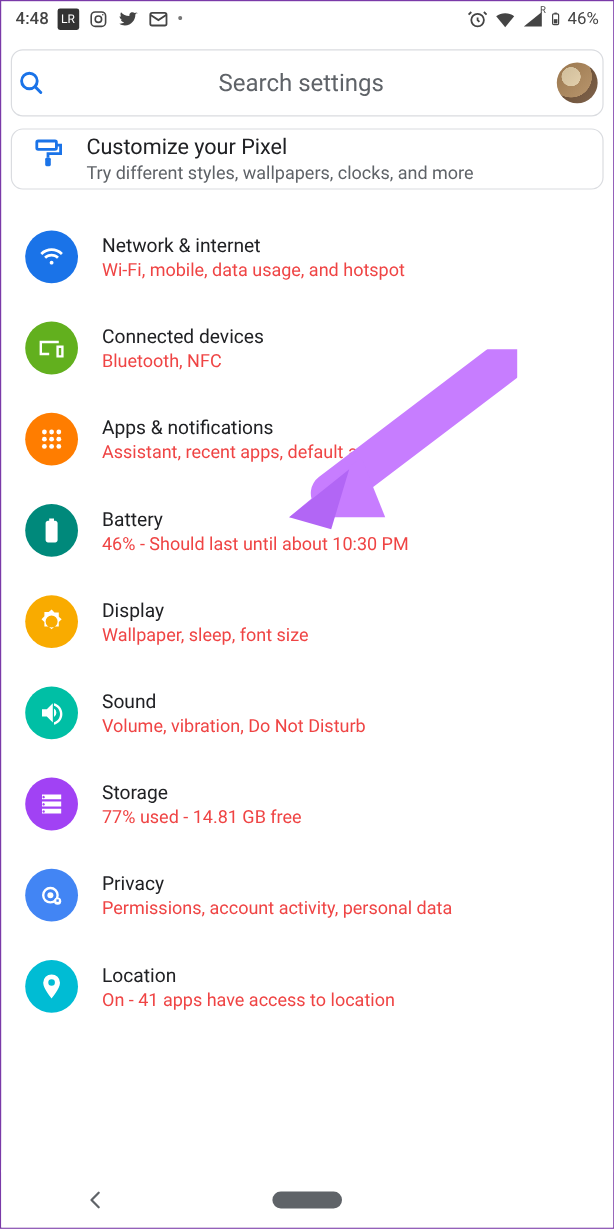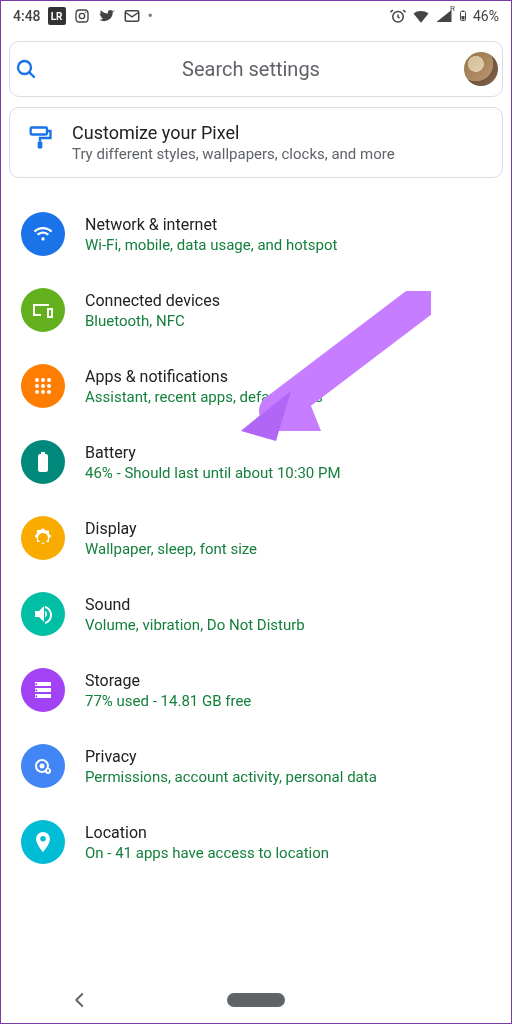--- a/index.html
+++ b/index.html
@@ -4,46 +4,46 @@
 <style>
   * { box-sizing: border-box; margin: 0; padding: 0; }
   html, body { width: 512px; height: 1024px; font-family: Roboto, "Helvetica Neue", Arial, sans-serif; background: #fff; }
   body { border: 1px solid #7a3aa8; position: relative; overflow: hidden; }
 
   
   .status-bar { height: 30px; display: flex; align-items: center; justify-content: space-between; padding: 0 12px; font-size: 14px; color: #555; }
   .status-left { display: flex; align-items: center; gap: 7px; }
   .status-right { display: flex; align-items: center; gap: 4px; }
   .status-time { font-weight: 500; color: #444; text-align: center; }
-  .lr-icon { width: 18px; height: 18px; background:#333; color:#fff; font-size:10px; font-weight:700; display:flex; align-items:center; justify-content:center; border-radius:2px;}
+  .lr-icon { width: 18px; height: 18px; background:#333; color:#fff; font-size:10px; font-weight:400; display:flex; align-items:center; justify-content:center; border-radius:2px;}
   .ig-icon, .tw-icon, .mail-icon { width:18px; height:18px; display:flex; align-items:center; justify-content:center;}
   .dot { font-size:16px; color:#777; line-height:1;}
   .status-right svg, .status-right .cell { display:block; }
 
   
   .card { margin: 10px 8px 0 8px; border:1px solid #dadce0; border-radius: 10px; background:#fff; }
   .search-card { height: 56px; display:flex; align-items:center; padding: 0 4px; gap: 14px; }
   .search-icon { width:24px; height:24px; color:#1a73e8; flex: 0 0 auto;}
   .search-placeholder { flex:1; text-align:center; color:#5f6368; font-size:20px; }
   .avatar { width:34px; height:34px; border-radius:50%; background: radial-gradient(circle at 35% 35%, #efd9b0 0 25%, #b38a5a 26% 55%, #6b4a2e 56% 100%); flex:0 0 auto; position:relative; overflow:hidden;}
   .avatar::after{content:""; position:absolute; inset:0; background:linear-gradient(135deg, rgba(0,0,0,.15), rgba(255,255,255,.15));}
 
   
-  .customize-card { padding: 14px 16px; display:flex; gap:18px; align-items:flex-start;}
+  .customize-card { padding: 4px 16px; display:flex; gap:18px; align-items:flex-start;}
   .cust-icon { width:28px; height:28px; color:#1a73e8; flex:0 0 auto; margin-top:2px;}
   .cust-text .title { font-size:18px; color:#202124; font-weight:400; }
   .cust-text .sub { font-size:15px; color:#5f6368; margin-top:2px;}
 
   
   .list { margin-top: 18px; }
   .row { display:flex; align-items:center; gap:20px; padding: 16px 20px; }
   .row .icon-wrap { width:44px; height:44px; border-radius:50%; display:flex; align-items:center; justify-content:center; flex:0 0 auto; }
   .row .icon-wrap svg { width:24px; height:24px; fill:#fff; }
   .row .txt .title { font-size:16px; color:#202124; }
-  .row .txt .sub { font-size:15px; color:#15803d; margin-top:2px; }
+  .row .txt .sub { font-size:15px; color:#ef4444; margin-top:2px; }
 
   .c-blue   { background:#1a73e8; }
   .c-green  { background:#62b01e; }
   .c-orange { background:#ff7d00; }
   .c-teal   { background:#00897b; }
   .c-amber  { background:#f9ab00; }
   .c-teal2  { background:#00bfa5; }
   .c-purple { background:#a142f4; }
   .c-blue2  { background:#4285f4; }
   .c-cyan   { background:#00bcd4; }

